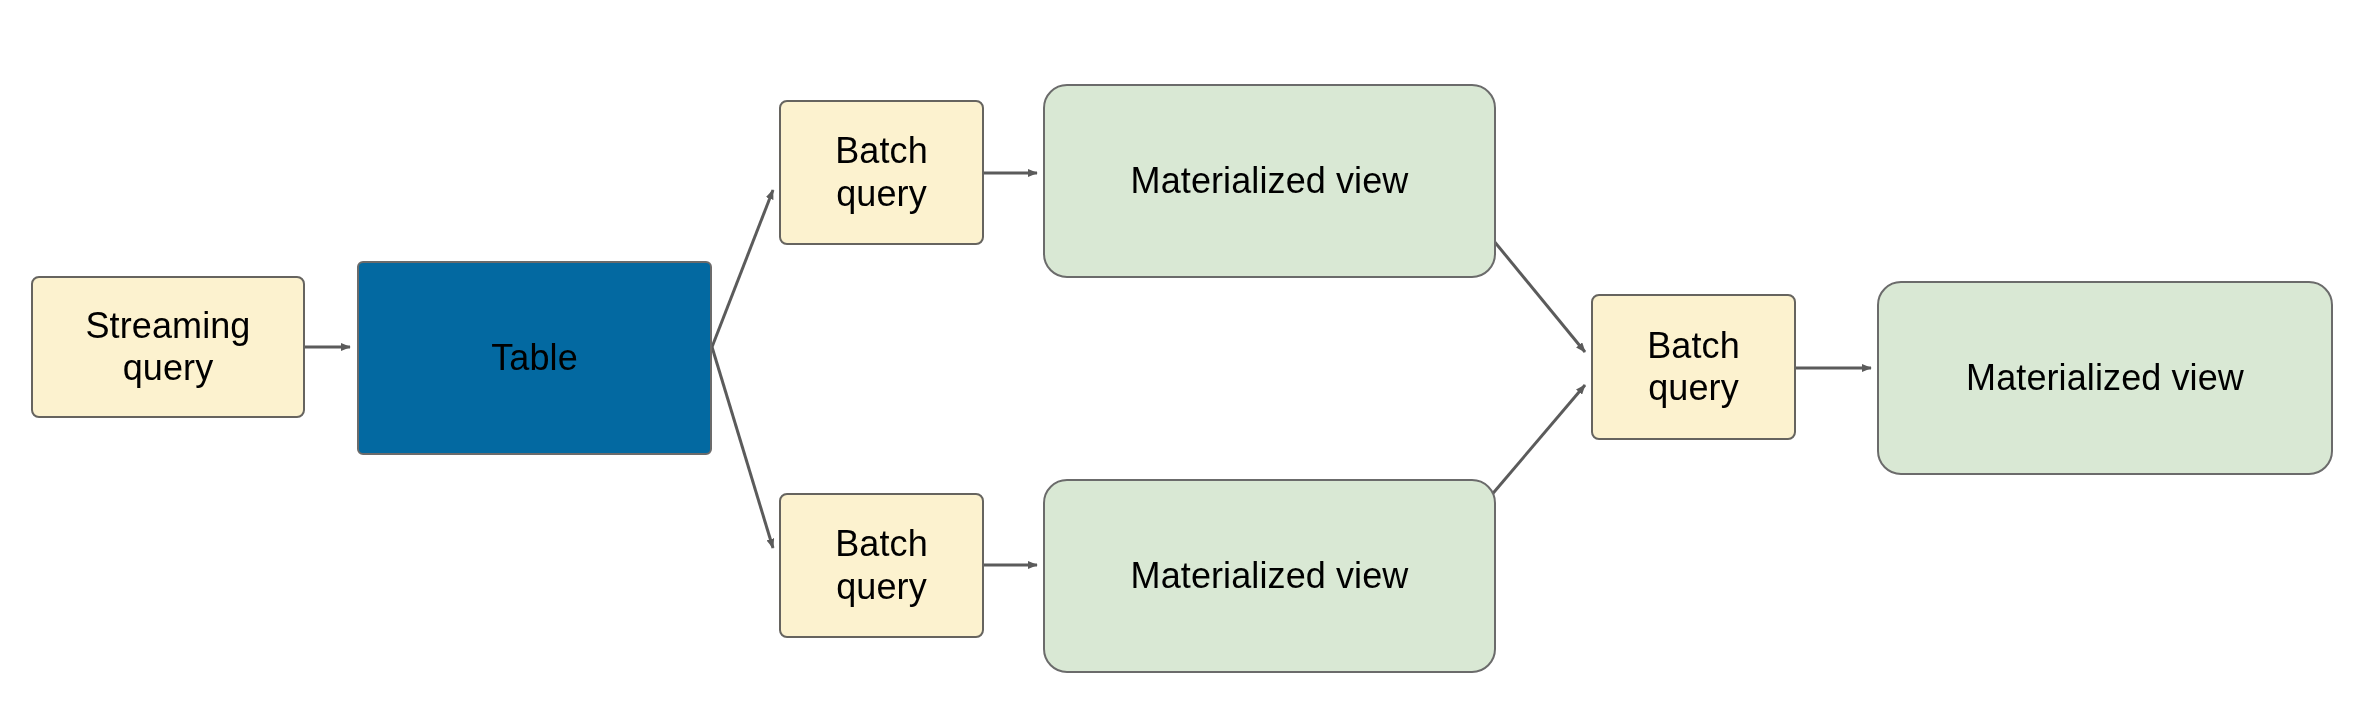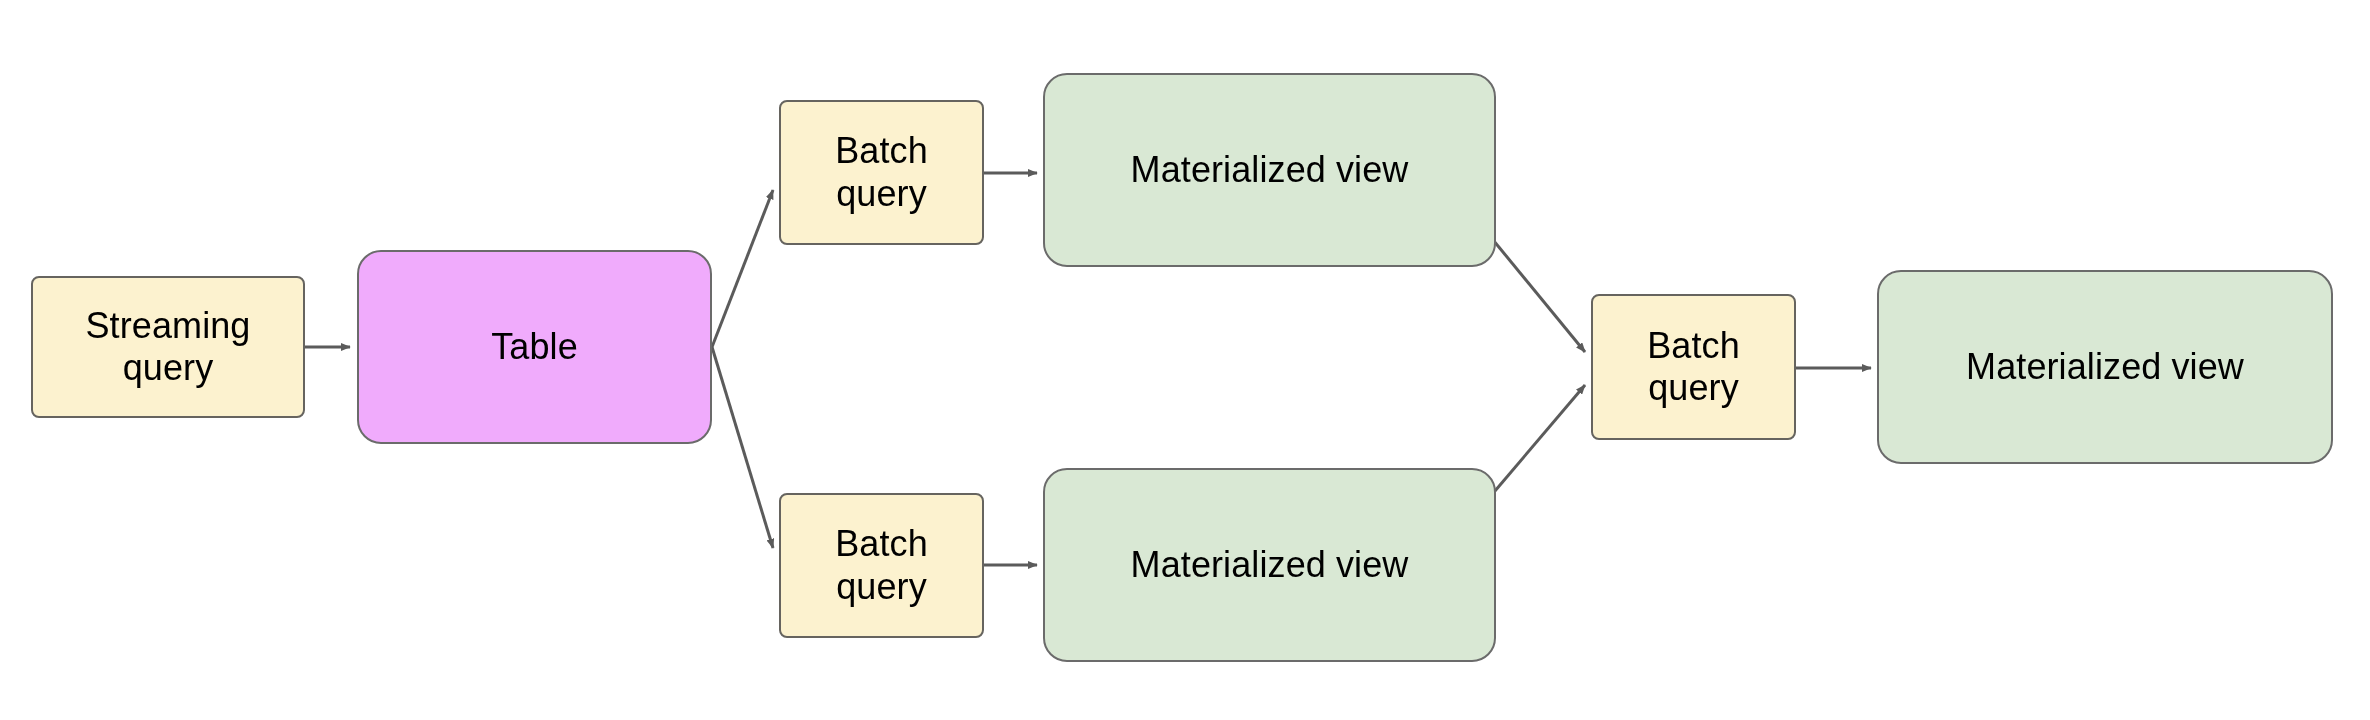--- a/index.html
+++ b/index.html
@@ -39,20 +39,21 @@
     letter-spacing: 0.1px;
     border: 2px solid #666666;
     white-space: pre-line;
     z-index: 2;
   }
   .node.rect {
     border-radius: 8px;
   }
   .node.rounded {
     border-radius: 24px;
+    margin-top: 11px;
   }
   .node.query {
     background: #fcf2cf;
     border-color: #66645f;
   }
   .node.store {
     background: #d9e8d4;
     border-color: #6b6b6b;
   }
   .node-label {
@@ -79,21 +80,21 @@
         <line x1="984" y1="565" x2="1037" y2="565" marker-end="url(#arrowhead)"></line>
         <line x1="1489" y1="235" x2="1585" y2="352" marker-end="url(#arrowhead)"></line>
         <line x1="1489" y1="498" x2="1585" y2="385" marker-end="url(#arrowhead)"></line>
         <line x1="1796" y1="368" x2="1871" y2="368" marker-end="url(#arrowhead)"></line>
       </g>
   </svg>
 
   <div id="node-group">
       <div class="node rect query" style="left: 31px; top: 276px; width: 274px; height: 142px; background: rgb(252, 242, 207); border-color: rgb(102, 100, 95); color: #000000;"><span class="node-label">Streaming
 query</span></div>
-      <div class="node rounded store" style="left: 357px; top: 250px; width: 355px; height: 194px; background: #f0abfc; border-color: rgb(107, 107, 107); color: rgb(0, 0, 0);"><span class="node-label">Table</span></div>
+      <div class="node rounded store" style="left: 357px; top: 250px; width: 355px; height: 194px; background: #0369a1; border-color: rgb(107, 107, 107); color: rgb(0, 0, 0); border-radius: 6px;"><span class="node-label">Table</span></div>
       <div class="node rect query" style="left: 779px; top: 100px; width: 205px; height: 145px; background: rgb(252, 242, 207); border-color: rgb(102, 100, 95); color: rgb(0, 0, 0);"><span class="node-label">Batch
 query</span></div>
       <div class="node rounded store" style="left: 1043px; top: 73px; width: 453px; height: 194px; background: rgb(217, 232, 212); border-color: rgb(107, 107, 107); color: rgb(0, 0, 0);"><span class="node-label">Materialized view</span></div>
       <div class="node rect query" style="left: 779px; top: 493px; width: 205px; height: 145px; background: rgb(252, 242, 207); border-color: rgb(102, 100, 95); color: rgb(0, 0, 0);"><span class="node-label">Batch
 query</span></div>
       <div class="node rounded store" style="left: 1043px; top: 468px; width: 453px; height: 194px; background: rgb(217, 232, 212); border-color: rgb(107, 107, 107); color: rgb(0, 0, 0);"><span class="node-label">Materialized view</span></div>
       <div class="node rect query" style="left: 1591px; top: 294px; width: 205px; height: 146px; background: rgb(252, 242, 207); border-color: rgb(102, 100, 95); color: rgb(0, 0, 0);"><span class="node-label">Batch
 query</span></div>
       <div class="node rounded store" style="left: 1877px; top: 270px; width: 456px; height: 194px; background: rgb(217, 232, 212); border-color: rgb(107, 107, 107); color: rgb(0, 0, 0);"><span class="node-label">Materialized view</span></div>
     </div>

